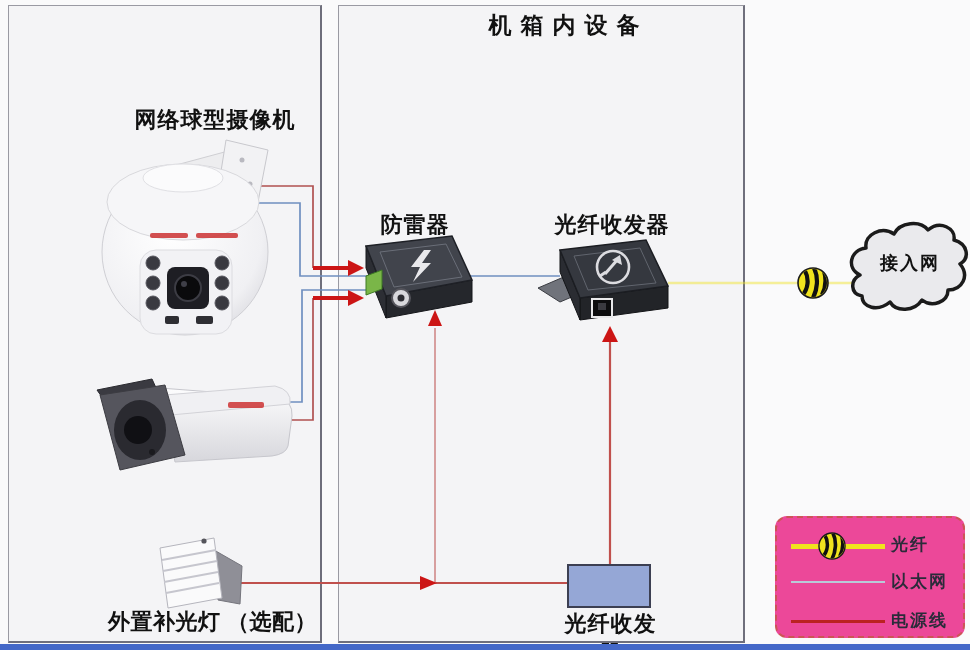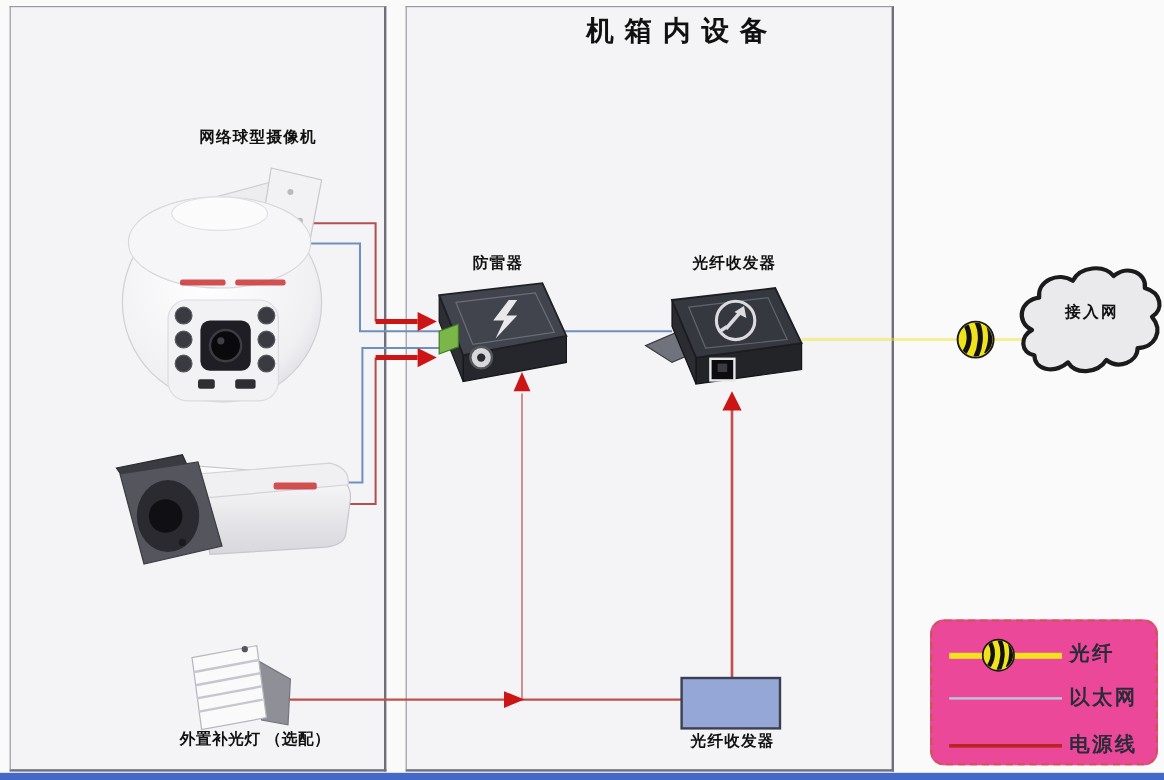--- a/index.html
+++ b/index.html
@@ -4,28 +4,28 @@
 <style>
   html,body{margin:0;padding:0;}
   body{font-family:"Liberation Sans","DejaVu Sans",sans-serif;background:#ffffff;}
   #stage{position:relative;width:970px;height:650px;background:#fafafb;overflow:hidden;}
   .panel{position:absolute;background:#f4f4f6;border:1px solid #9a9aa3;border-right:2px solid #6f6f7c;border-bottom:2px solid #6f6f7c;box-sizing:border-box;}
   #panel-pole{left:8px;top:5px;width:314px;height:638px;}
   #panel-cabinet{left:338px;top:5px;width:407px;height:638px;}
   .panel-title{position:absolute;top:10px;font-size:23px;font-weight:bold;color:#111;text-align:center;letter-spacing:9px;}
   #title-pole{left:8px;width:314px;}
   #title-cabinet{left:338px;width:461px;}
-  .dev-label{position:absolute;font-size:13px;font-weight:bold;color:#111;text-align:center;letter-spacing:1px;}
+  .dev-label{position:absolute;font-size:22px;font-weight:bold;color:#111;text-align:center;letter-spacing:1px;}
   #lbl-dome{left:110px;top:105px;width:210px;}
   #lbl-surge{left:352px;top:210px;width:126px;}
   #lbl-transceiver{left:542px;top:210px;width:140px;}
   #lbl-bullet{left:118px;top:352px;width:205px;}
   #lbl-filllight{left:100px;top:607px;width:225px;letter-spacing:0.5px;}
   #lbl-powermod{left:563px;top:609px;width:95px;}
-  #lbl-cloud{left:862px;top:251px;width:96px;font-size:13px;letter-spacing:2px;}
+  #lbl-cloud{left:862px;top:251px;width:96px;font-size:18px;letter-spacing:2px;}
   #diagram-svg{position:absolute;left:0;top:0;}
   #bottom-bar{position:absolute;left:0;top:644px;width:970px;height:6px;background:#4468c8;}
   
   #legend{position:absolute;left:775px;top:516px;width:190px;height:122px;border:2px dashed #cc5555;border-radius:12px;background:#ec4899;box-sizing:border-box;}
   .lg-row{position:absolute;left:0;width:100%;height:30px;}
   .lg-swatch{position:absolute;left:14px;top:14px;width:94px;height:0;}
   .lg-label{position:absolute;left:114px;top:3px;font-size:17px;font-weight:bold;color:#2b2b3a;letter-spacing:2px;}
   #lg-fiber{top:12px;}  #lg-eth{top:49px;}  #lg-pwr{top:88px;}
   .sw-fiber{border-top:5px solid #f0e31e;}
   .sw-eth{border-top:2px solid #b9c9d9;}

